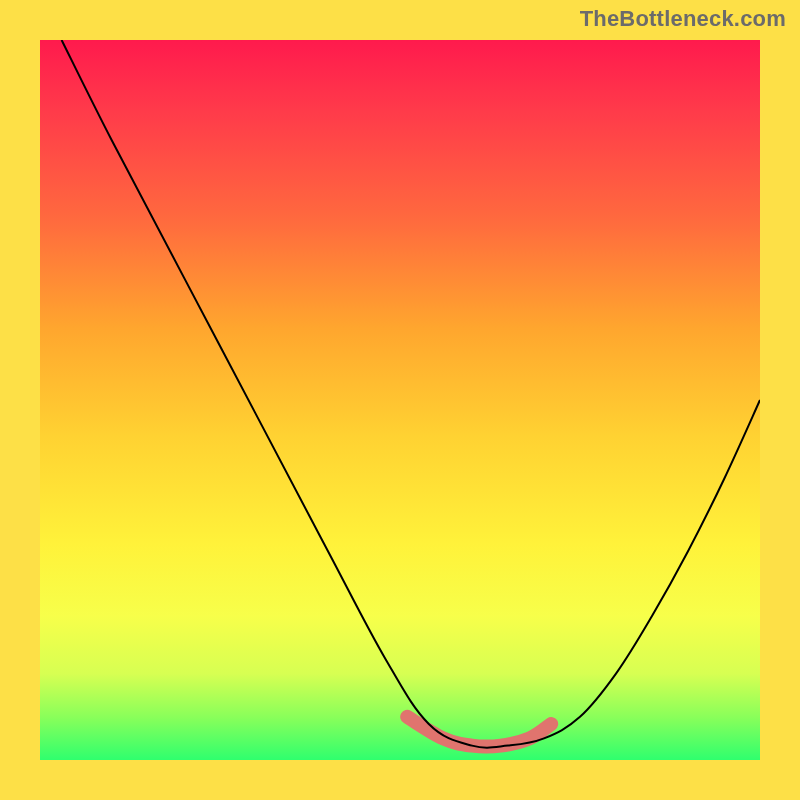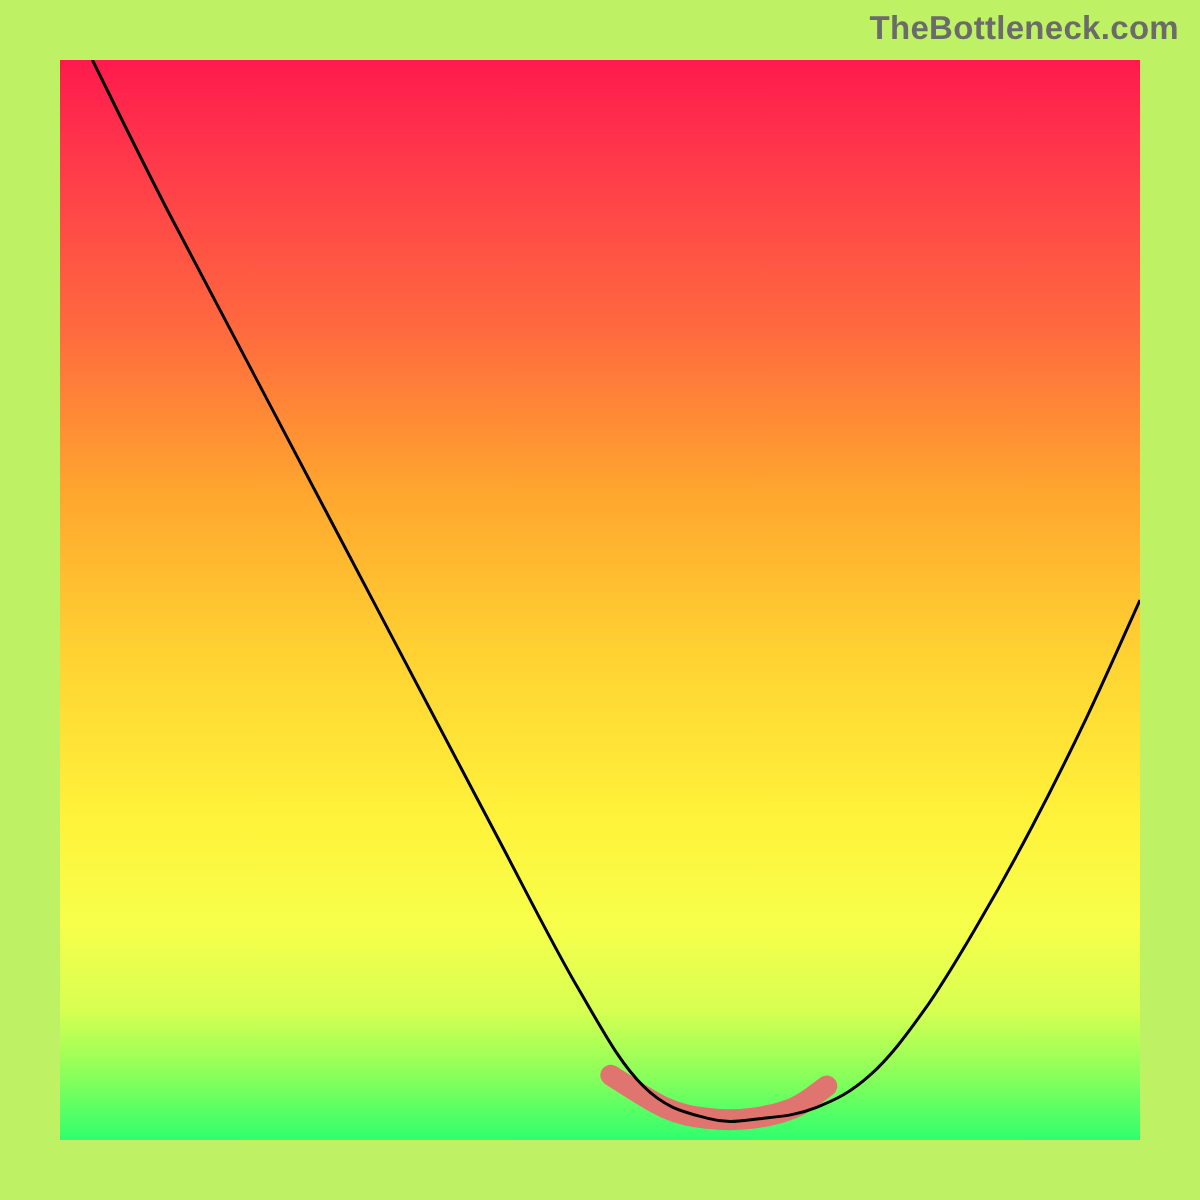--- a/index.html
+++ b/index.html
@@ -9,21 +9,21 @@
     height: 800px;
     background: #000;
     overflow: hidden;
   }
   .frame {
     position: absolute;
     left: 0;
     top: 0;
     width: 800px;
     height: 800px;
-    background: #bef264;
+    background: #fde047;
   }
   .plot {
     position: absolute;
     left: 40px;
     top: 40px;
     width: 720px;
     height: 720px;
     background: linear-gradient(
       to bottom,
       #ff1a4d 0%,

